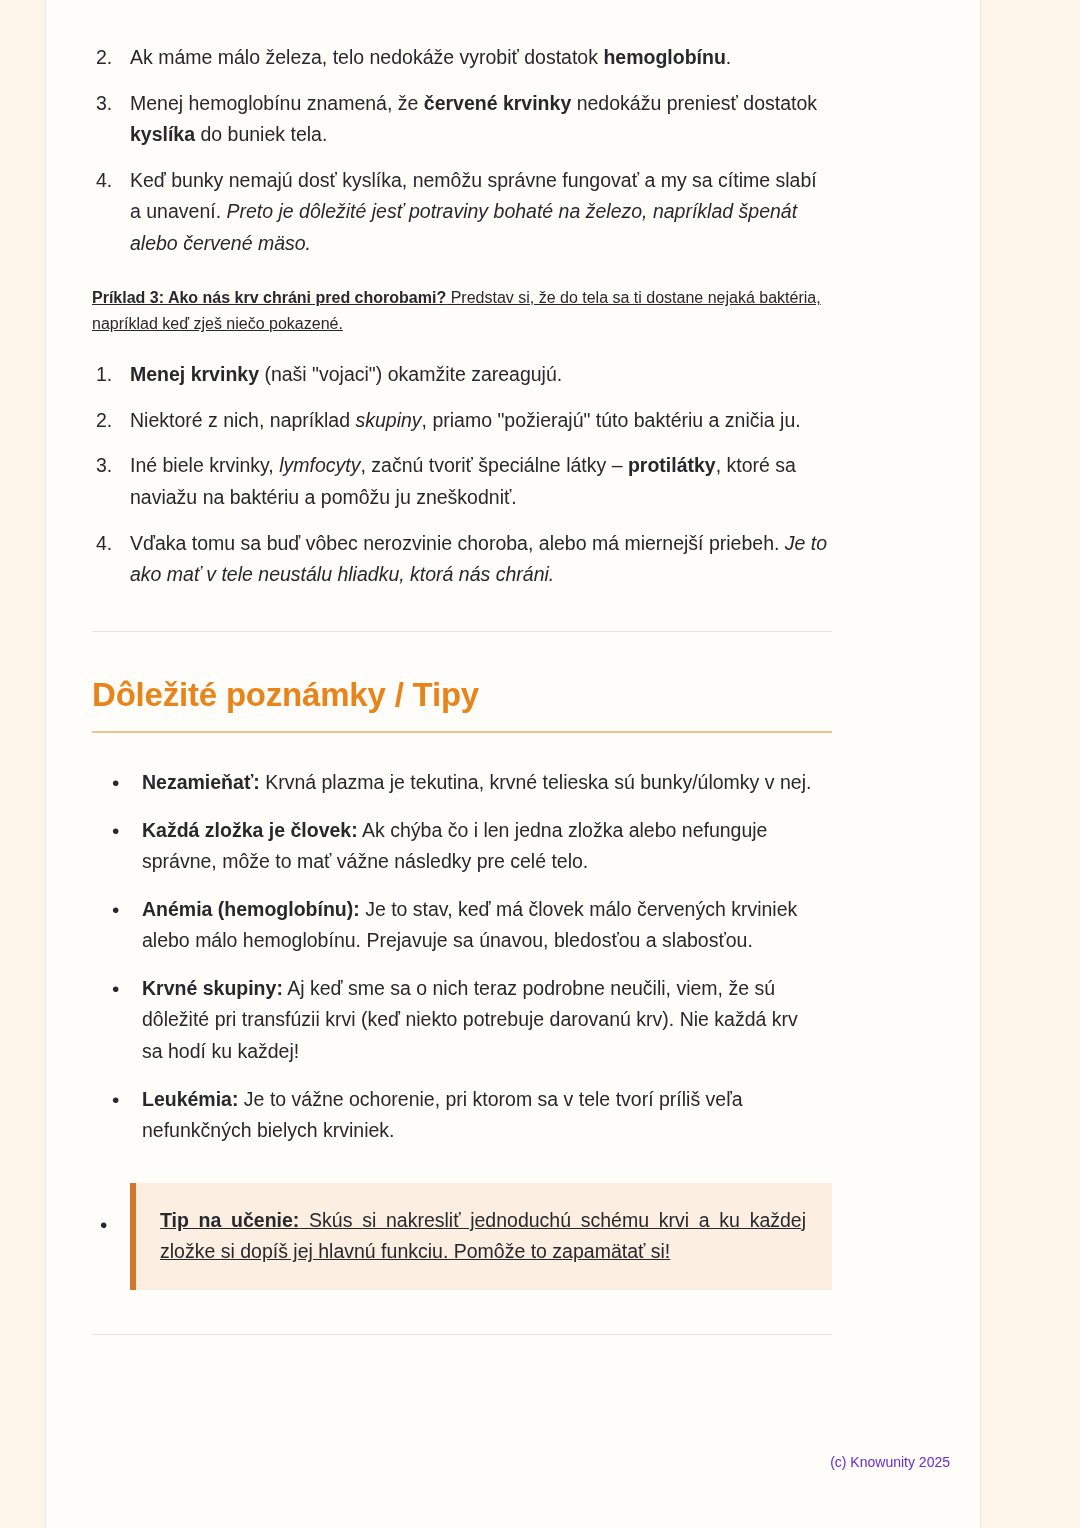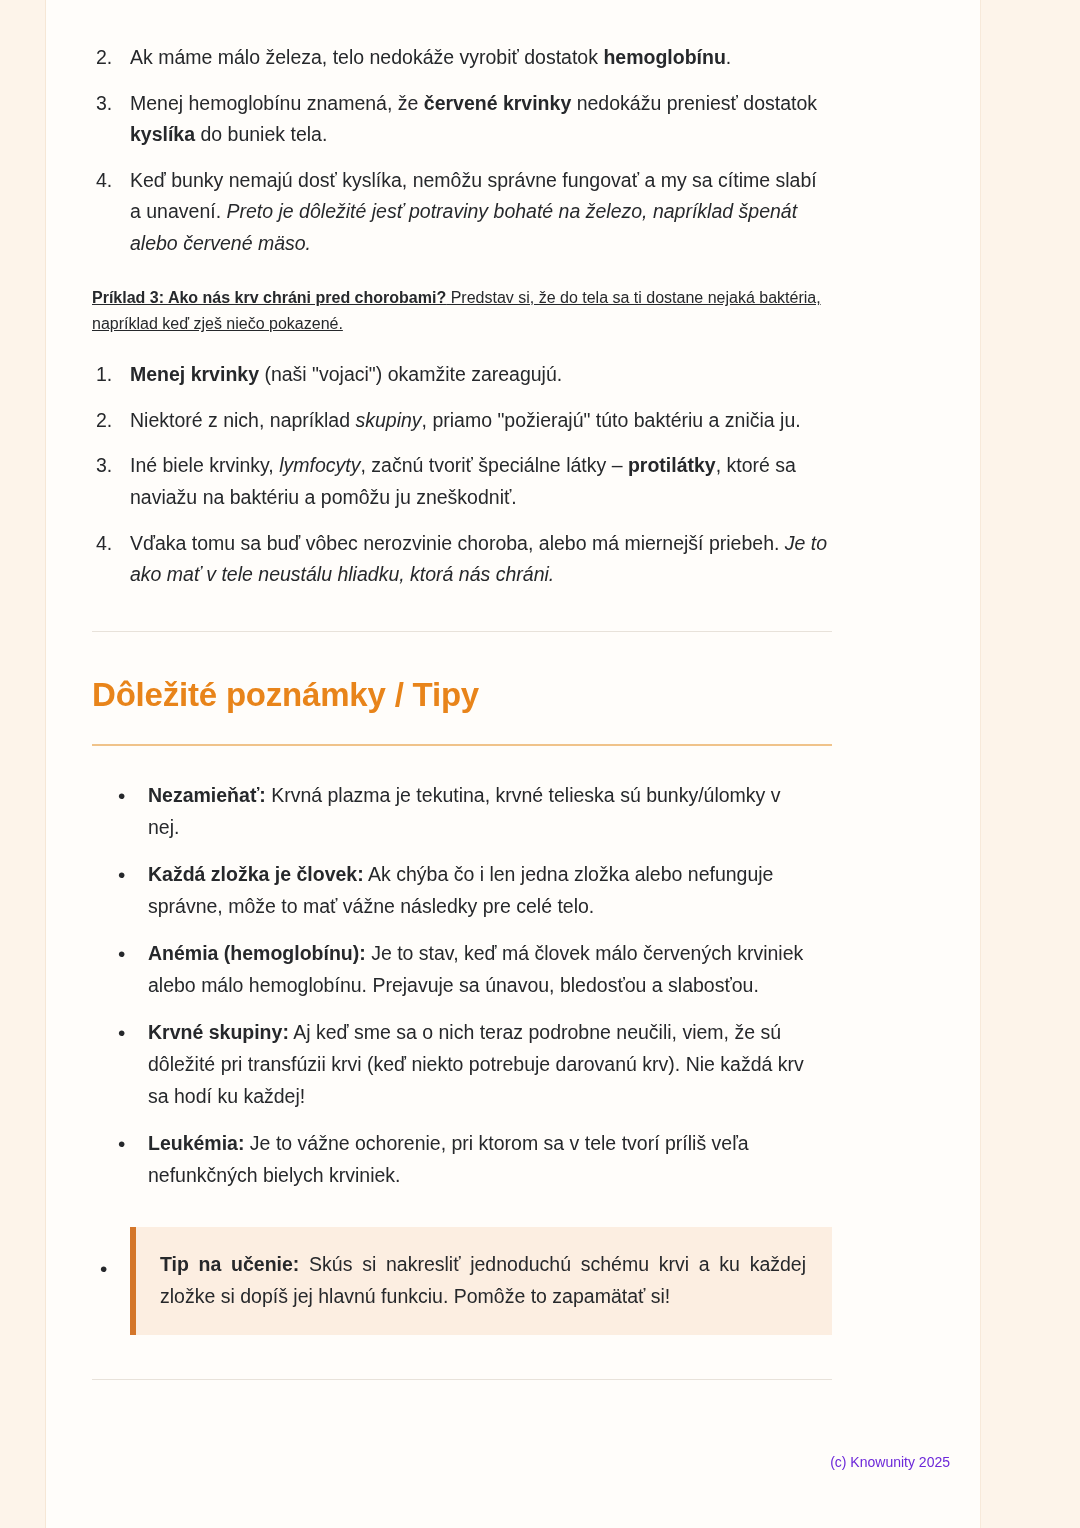--- a/index.html
+++ b/index.html
@@ -34,21 +34,21 @@
     width: 100px; height: 100%;
     background: #fdf4ea;
     border-left: 1px solid #f7e9da;
   }
   .content {
     position: absolute;
     left: 92px;
     top: 42px;
     width: 740px;
   }
-  ol, ul { margin: 18px; padding: 0; }
+  ol, ul { margin: 12px; padding: 0; }
   ol.num {
     list-style: none;
     margin: 0 0 0 0;
   }
   li.num-item {
     position: relative;
     padding-left: 38px;
     font-size: 19.5px;
     line-height: 1.62;
     margin-bottom: 14px;
@@ -87,34 +87,35 @@
   }
   hr.sep {
     border: none;
     border-top: 1px solid #e8e2da;
     margin: 40px 0 42px 0;
   }
   h2.section-title {
     color: #e8841a;
     font-size: 33px;
     line-height: 1.25;
-    margin: 0 0 29px 0;
+    margin: 0 0 16px 0;
     font-weight: bold;
     letter-spacing: -0.2px;
   }
   .title-rule {
     border: none;
     border-top: 2px solid #f0c38a;
     margin: 0 0 34px 0;
   }
   .tip-li {
     position: relative;
     padding-left: 38px;
     margin-top: 36px;
     margin-bottom: 10px;
+    text-decoration: underline;
   }
   .tip-li::before {
     content: "\2022";
     position: absolute;
     left: 8px;
     top: 30px;
     font-size: 21px;
     color: #26282b;
   }
   .tipbox {

